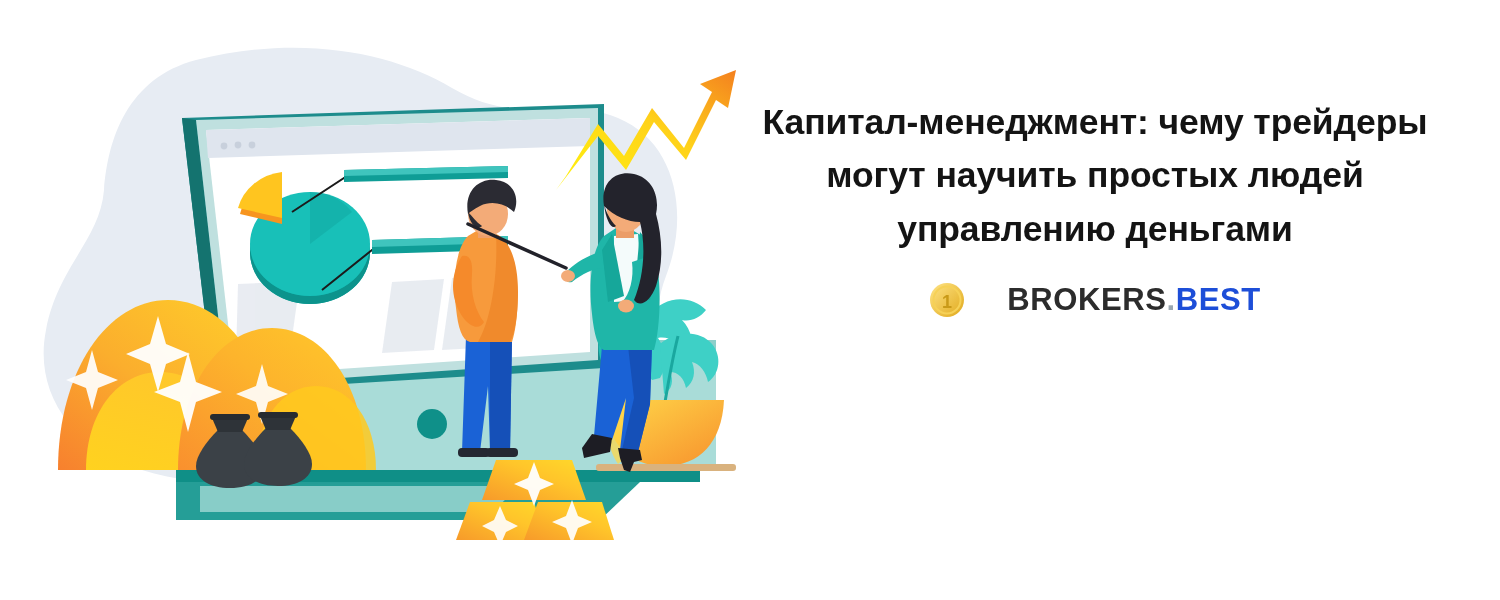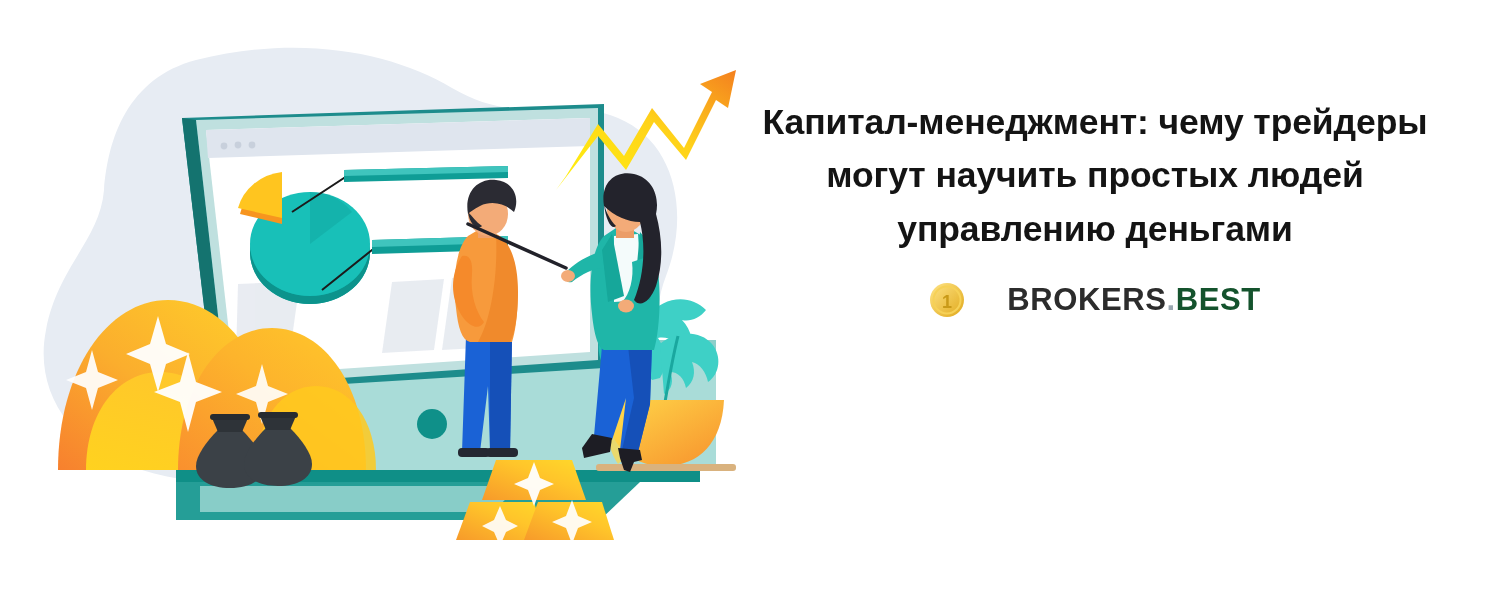--- a/index.html
+++ b/index.html
@@ -68,21 +68,21 @@
   #logo-wordmark {
     font-family: "Liberation Sans", sans-serif;
     font-weight: 700;
     font-size: 31px;
     letter-spacing: 0.6px;
     line-height: 1;
     white-space: nowrap;
   }
   .wm-dark { color: #2c2c2c; margin-left: 30px; }
   .wm-dot  { color: #9aa7b1; }
-  .wm-lite { color: #14532d; }
+  .wm-lite { color: #1d4ed8; }
 </style>
 </head>
 <body>
 
 <div id="banner">
 
   <div id="illustration">
     <svg viewBox="0 0 760 600" xmlns="http://www.w3.org/2000/svg" aria-hidden="true">
       <defs>
         <linearGradient id="goldGrad" x1="0" y1="1" x2="1" y2="0">

